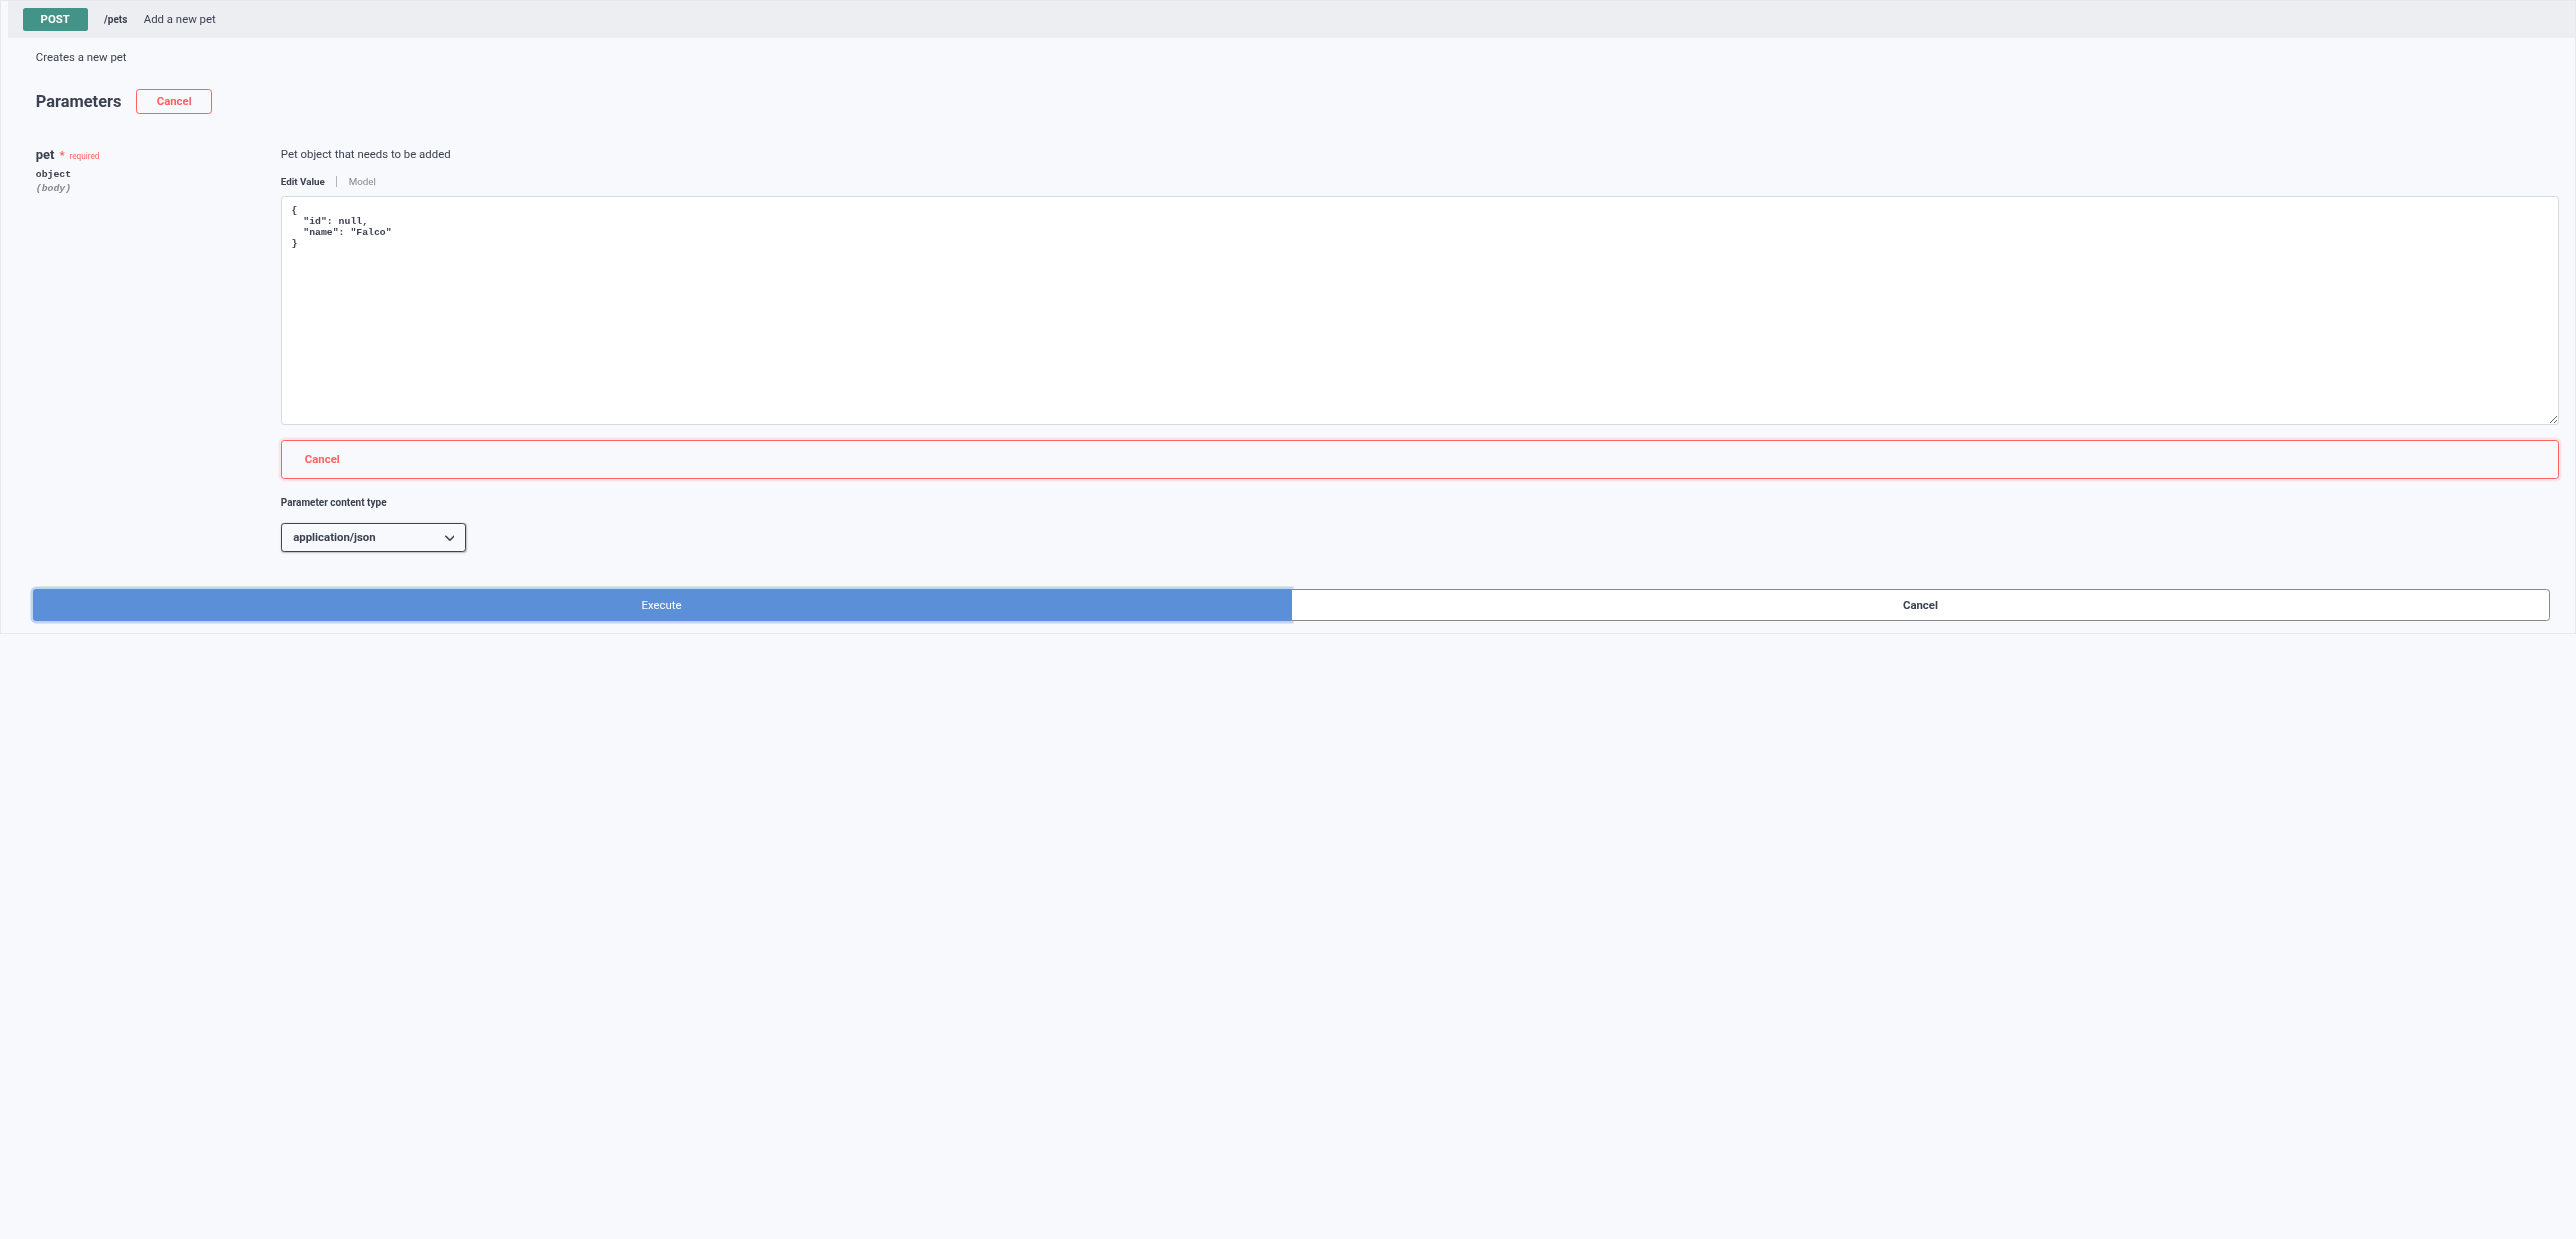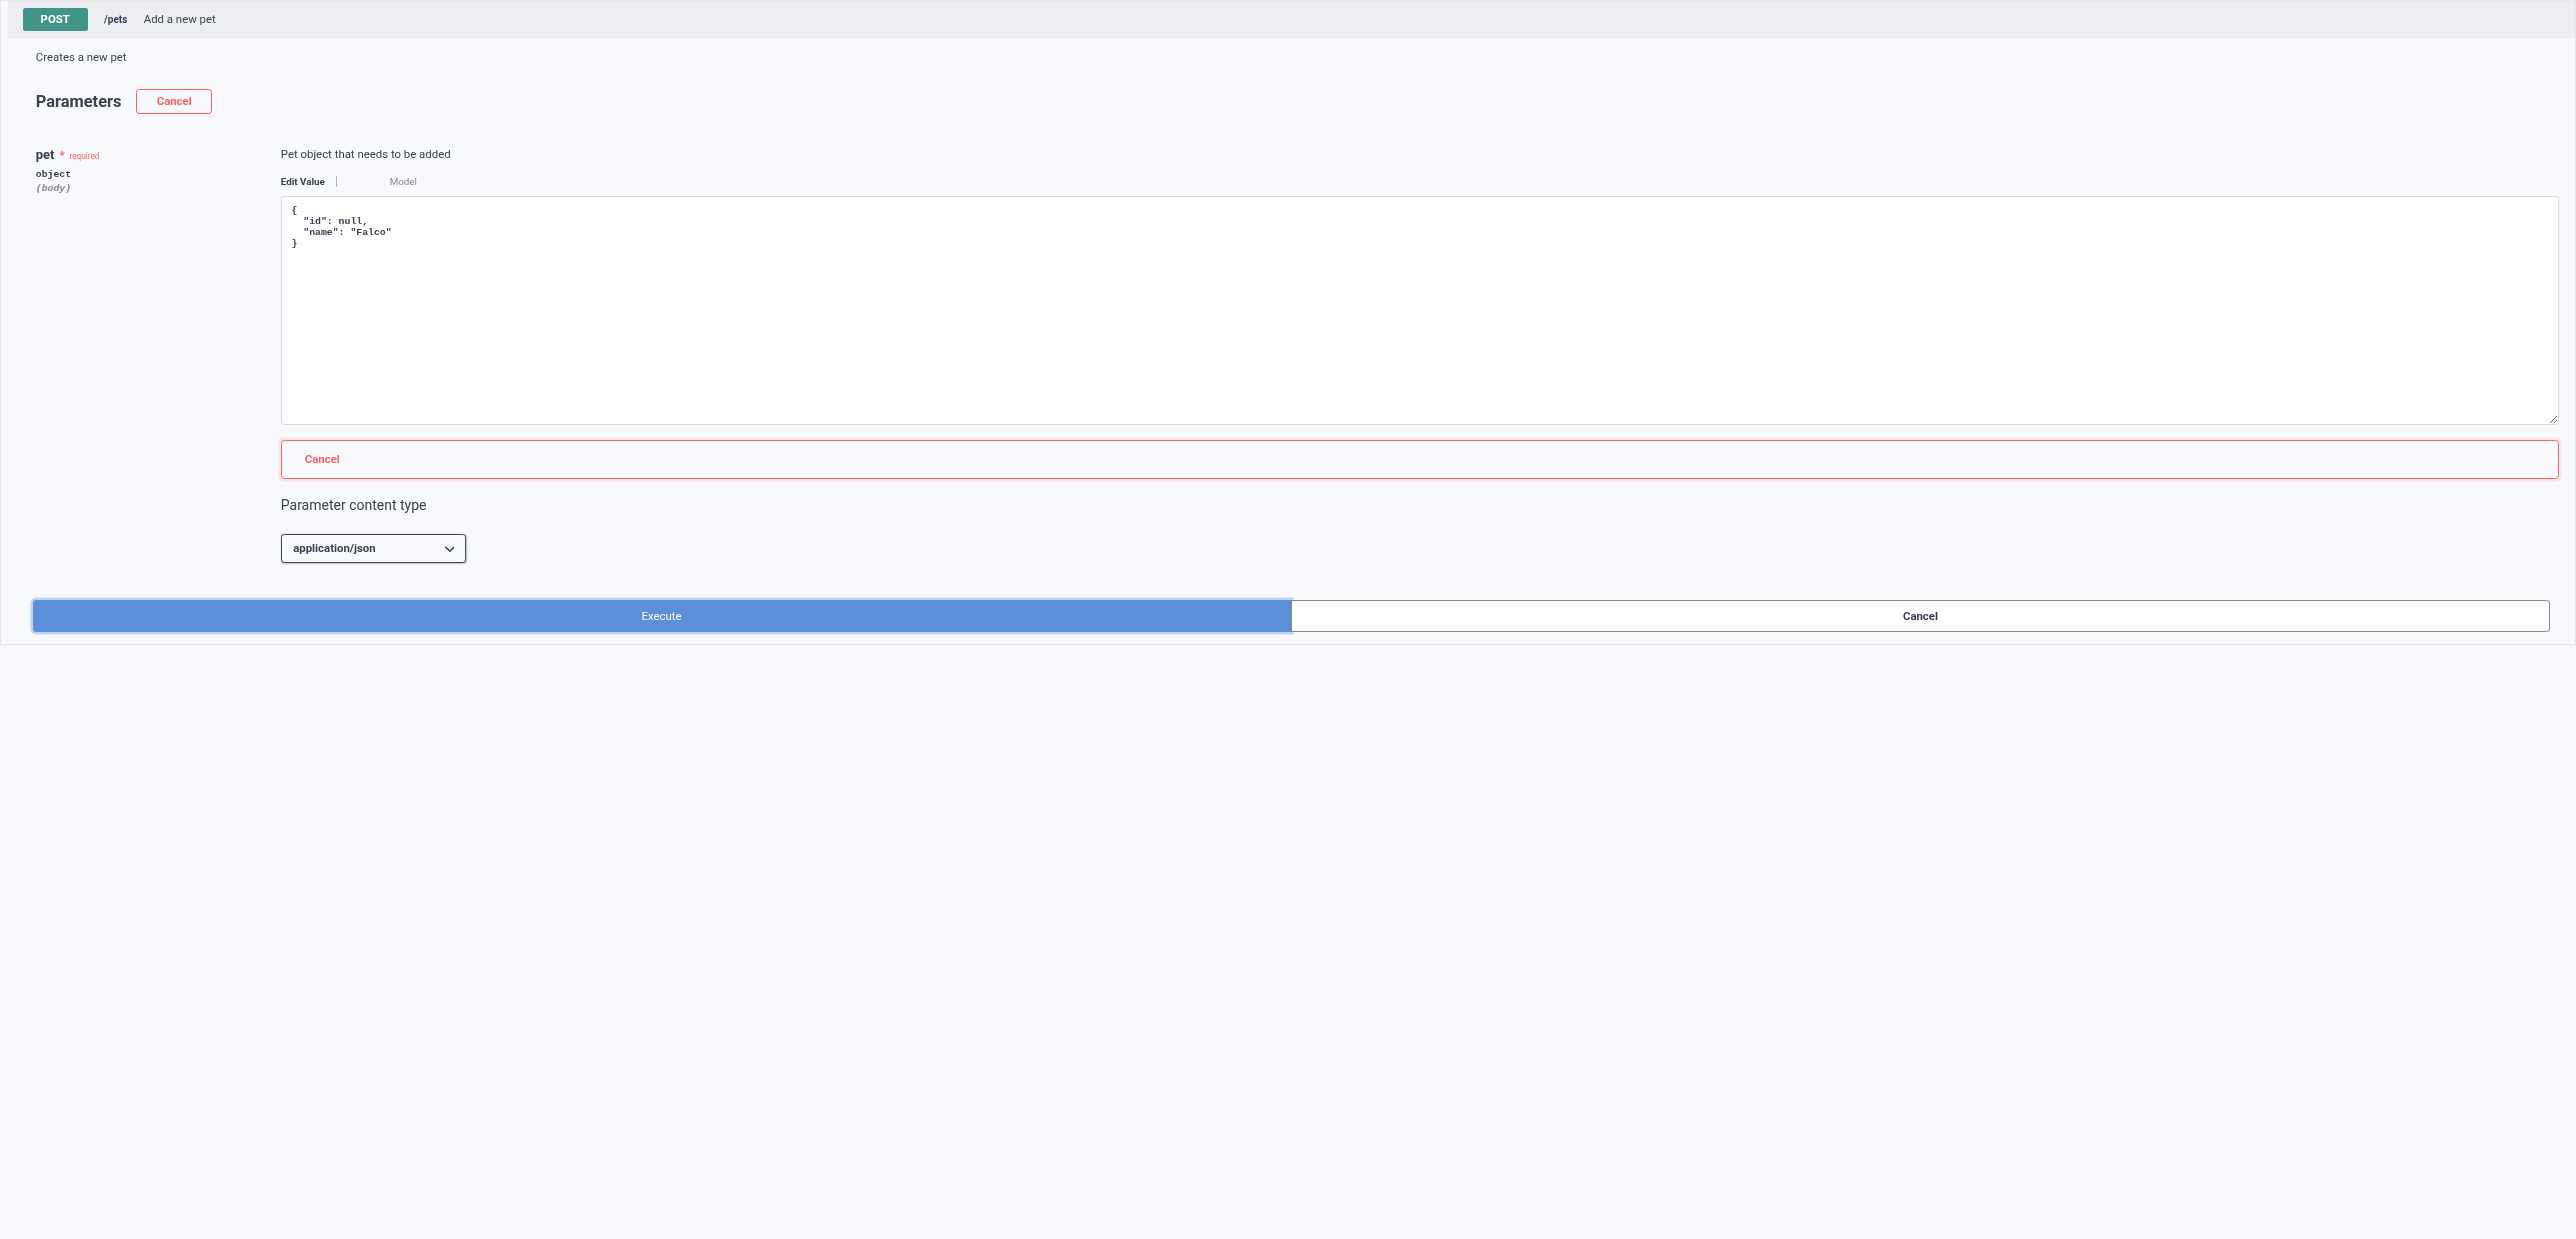--- a/index.html
+++ b/index.html
@@ -144,21 +144,20 @@
       padding-right: 11.4px;
     }
     .tab-divider {
       border-left: 0.8px solid #b5b5b5;
       height: 11.4px;
       margin-right: 11.4px;
     }
     .tab.inactive {
       font-weight: 400;
       color: #888;
-      margin-left: 41px;
     }
     .body-textarea {
       width: 100%;
       height: 229px;
       background: #fff;
       border: 0.8px solid #d9d9d9;
       border-radius: 3.3px;
       padding: 8.2px 9.8px;
       font-family: "Courier New", monospace;
       font-size: 9.8px;
@@ -179,24 +178,24 @@
       text-align: left;
       border-radius: 3.3px;
       cursor: pointer;
       font-family: inherit;
       box-shadow: 0 0 0 2.5px rgba(255,100,100,0.12);
     }
     .content-type-section {
       margin-top: 18px;
     }
     .content-type-label {
-      font-size: 14px;
-      font-weight: 400;
-      color: #3b4151;
-      margin-bottom: 21px;
+      font-size: 10px;
+      font-weight: 700;
+      color: #3b4151;
+      margin-bottom: 15px;
     }
     .select-wrap {
       position: relative;
       width: 185px;
       text-decoration: underline;
     }
     .content-type-select {
       width: 100%;
       padding: 6.5px 11.4px;
       border: 1.6px solid #41444e;

